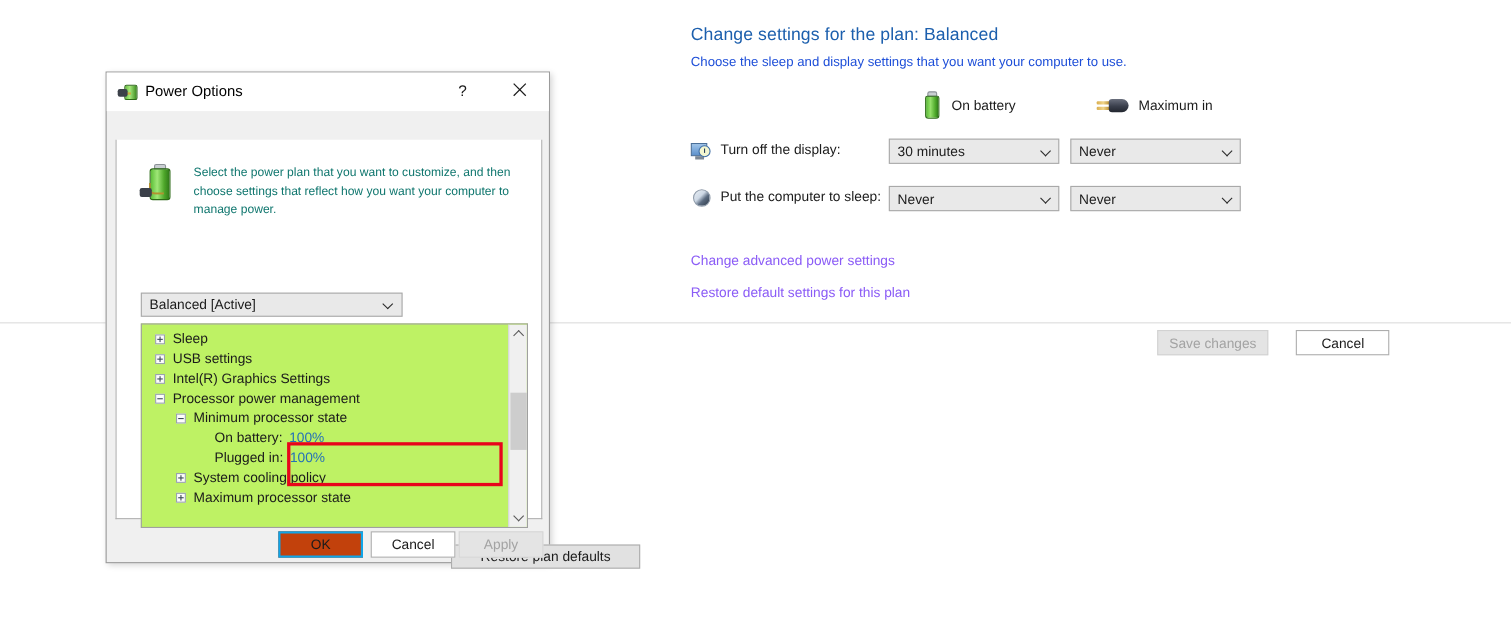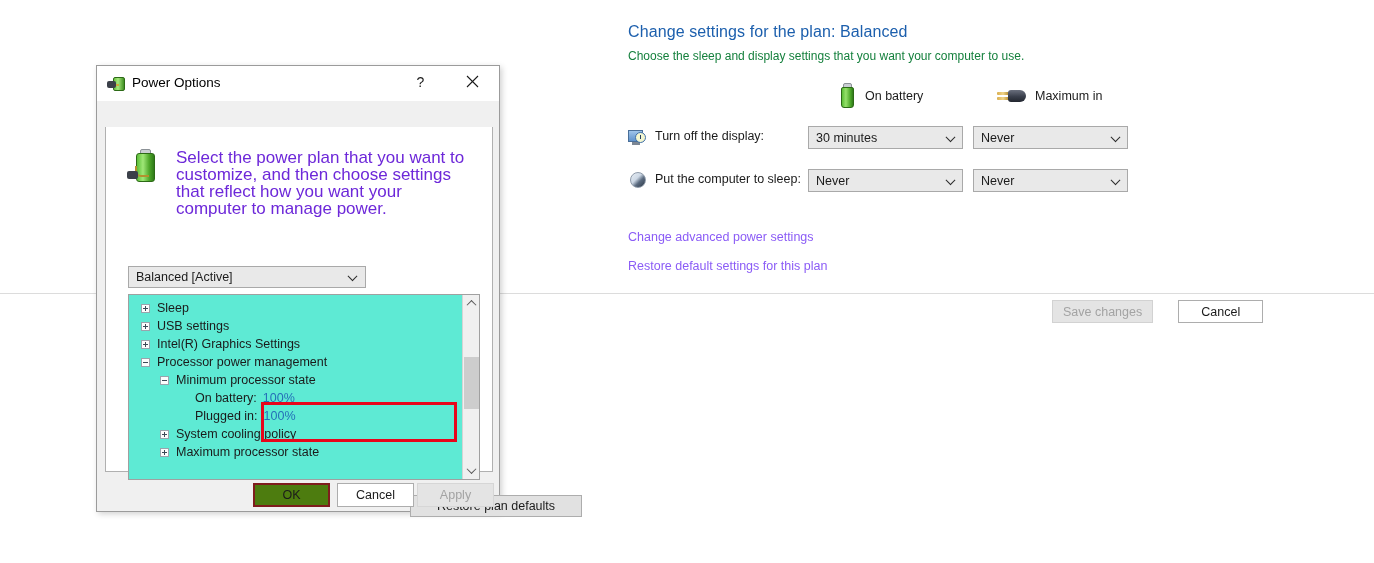--- a/index.html
+++ b/index.html
@@ -43,21 +43,21 @@
     font-size: 16px;
     color: #1c5fad;
     white-space: nowrap;
     letter-spacing: 0.1px;
   }
   .cp-subtitle {
     position: absolute;
     left: 0;
     top: 49px;
     font-size: 12px;
-    color: #15803d;
+    color: #1d4ed8;
     white-space: nowrap;
   }
 
   
   .col-head {
     position: absolute;
     display: flex;
     align-items: center;
     gap: 9px;
     top: 83px;
@@ -419,23 +419,23 @@
   }
   .intro-icon .iwire {
     position: absolute;
     left: 8px; top: 17px;
     width: 12px; height: 9px;
     border-left: 2px solid #b3912f;
     border-bottom: 2px solid #b3912f;
     border-bottom-left-radius: 6px;
   }
   .intro-text {
-    font-size: 17px;
+    font-size: 11px;
     line-height: 17px;
-    color: #6d28d9;
+    color: #0f766e;
   }
 
   
   .plan-combo {
     position: absolute;
     left: 22px;
     top: 139px;
     width: 238px;
     height: 22px;
     background: #e9e9e9;
@@ -459,21 +459,21 @@
   }
 
   
   .tree-box {
     position: absolute;
     left: 22px;
     top: 167px;
     width: 352px;
     height: 186px;
     border: 1px solid #a0a0a0;
-    background: #5eead4;
+    background: #bef264;
     box-sizing: border-box;
     overflow: hidden;
   }
   .tree-list {
     position: absolute;
     left: 0; top: 0;
     width: 334px;
     padding-top: 4px;
   }
   .tnode {
@@ -605,22 +605,22 @@
     border: 1px solid #adadad;
     box-sizing: border-box;
     display: flex;
     align-items: center;
     justify-content: center;
     color: #1b1b1b;
     cursor: default;
   }
   .dbtn.ok {
     left: 156px;
-    background: #4d7c0f;
-    border: 2px solid #7f1d1d;
+    background: #c2410c;
+    border: 2px solid #0ea5e9;
   }
   .dbtn.cancel { left: 240px; background: #ffffff; }
   .dbtn.apply {
     left: 320px;
     color: #a3a3a3;
     background: #e4e4e4;
     border-color: #d6d6d6;
   }
 </style>
 </head>

